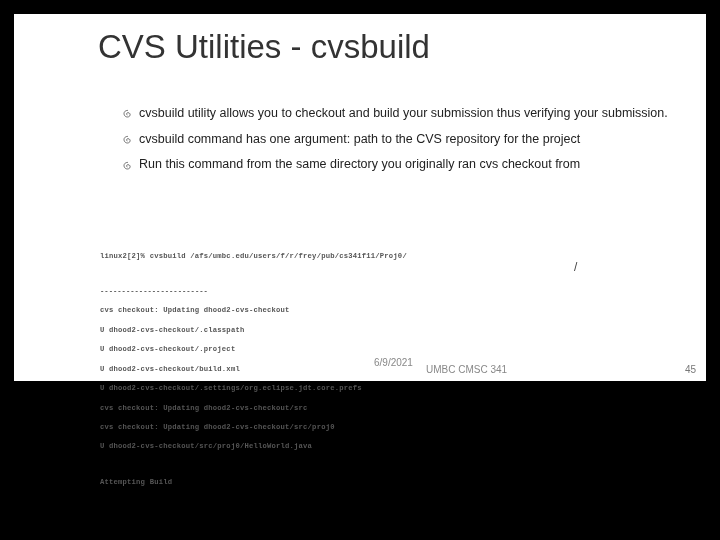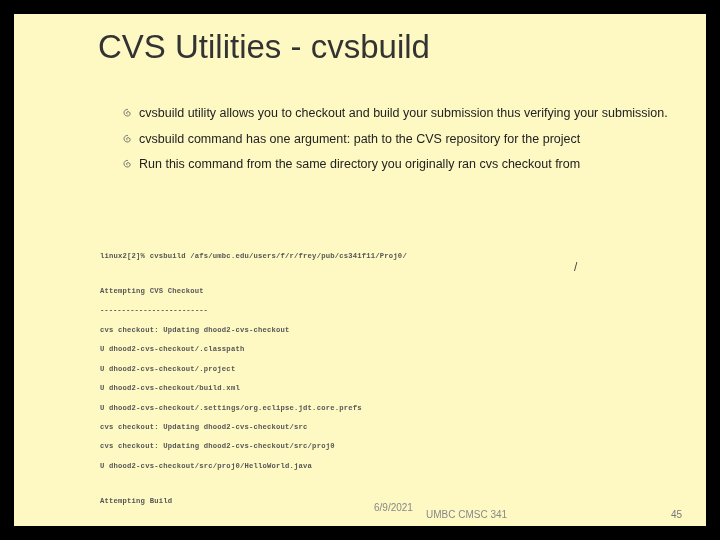--- a/index.html
+++ b/index.html
@@ -9,42 +9,42 @@
     height: 540px;
     background: #000;
     font-family: Arial, Helvetica, sans-serif;
     overflow: hidden;
   }
   .slide {
     position: absolute;
     left: 14px;
     top: 14px;
     width: 692px;
-    height: 512px;
-    background: #fef9c3;
+    height: 367px;
+    background: #ffffff;
     box-sizing: border-box;
   }
   .title {
     position: absolute;
     left: 84px;
     top: 14px;
     font-size: 33px;
     color: #333;
     font-weight: 400;
     letter-spacing: 0px;
   }
   .body {
     position: absolute;
     left: 108px;
     top: 92px;
     width: 560px;
   }
   .bullet-row {
     display: flex;
-    align-items: flex-start;
+    align-items: center;
     margin-bottom: 10px;
     font-size: 12.5px;
     line-height: 1.25;
     color: #222;
   }
   .bullet-icon {
     flex: 0 0 auto;
     margin-right: 6px;
     margin-top: 2px;
   }
@@ -78,21 +78,21 @@
     left: 360px;
     bottom: 7px;
   }
   .footer-course {
     position: absolute;
     left: 412px;
     bottom: 0;
   }
   .footer-page {
     position: absolute;
-    right: 24px;
+    right: 10px;
     bottom: 0;
     color: #777;
     margin-left: 19px;
   }
   .stray-char {
     position: absolute;
     left: 560px;
     top: 246px;
     font-size: 12px;
     color: #444;
@@ -131,21 +131,20 @@
       </span>
       <span class="bullet-text">Run this command from the same directory you originally ran cvs checkout from</span>
     </div>
   </div>
 
   <div class="stray-char">/</div>
 
   <div class="terminal">
 <div>linux2[2]% cvsbuild /afs/umbc.edu/users/f/r/frey/pub/cs341f11/Proj0/</div>
 <div class="gap"></div>
-<div>Attempting CVS Checkout</div>
 <div class="dash">-------------------------</div>
 <div>cvs checkout: Updating dhood2-cvs-checkout</div>
 <div>U dhood2-cvs-checkout/.classpath</div>
 <div>U dhood2-cvs-checkout/.project</div>
 <div>U dhood2-cvs-checkout/build.xml</div>
 <div>U dhood2-cvs-checkout/.settings/org.eclipse.jdt.core.prefs</div>
 <div>cvs checkout: Updating dhood2-cvs-checkout/src</div>
 <div>cvs checkout: Updating dhood2-cvs-checkout/src/proj0</div>
 <div>U dhood2-cvs-checkout/src/proj0/HelloWorld.java</div>
 <div class="gap"></div>

